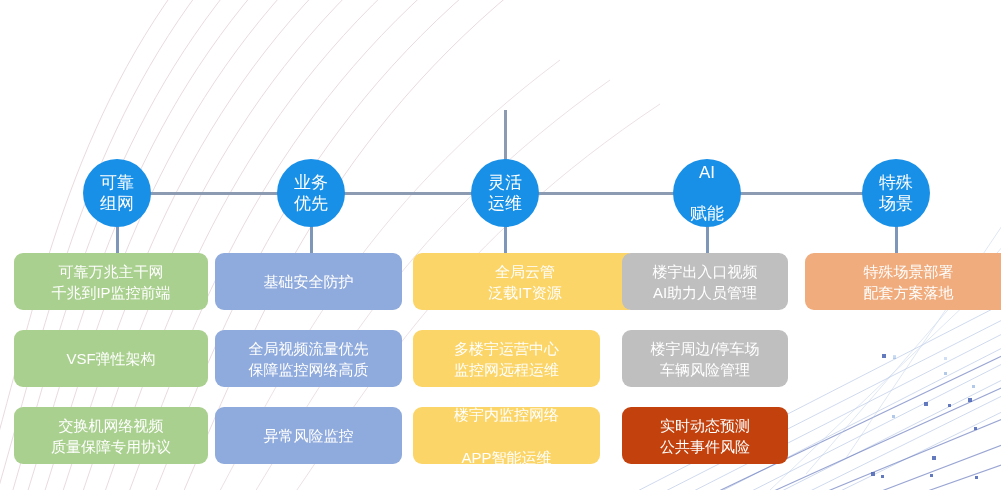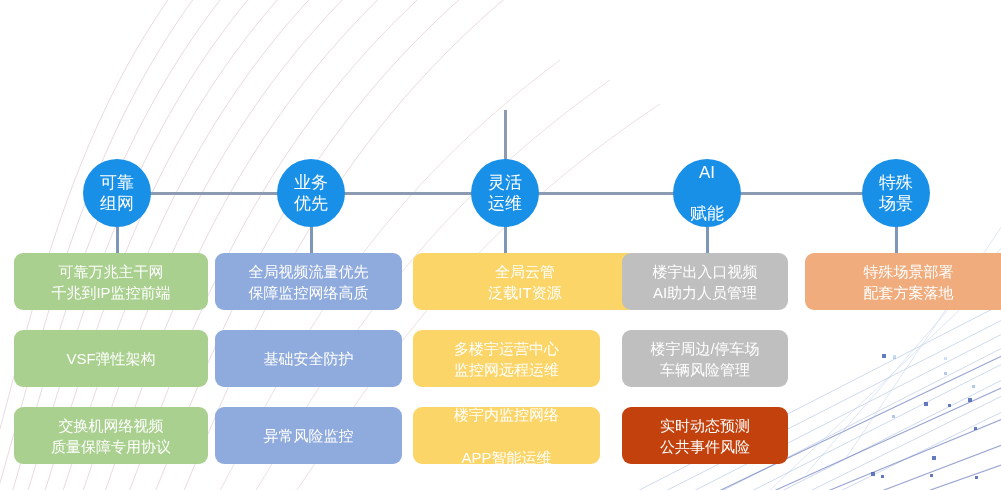--- a/index.html
+++ b/index.html
@@ -221,25 +221,25 @@
         <div class="card" style="background: rgb(169, 208, 142); width: 194px;">
           <span>VSF弹性架构</span>
         </div>
         <div class="card" style="background: rgb(169, 208, 142); width: 194px;">
           <span>交换机网络视频</span>
           <span>质量保障专用协议</span>
         </div>
       </div>
       <div class="col" style="left: 215px; width: 187px;">
         <div class="card" style="background: rgb(143, 170, 220); width: 187px;">
+          <span>基础安全防护</span>
+        </div>
+        <div class="card" style="background: rgb(143, 170, 220); width: 187px;">
           <span>全局视频流量优先</span>
           <span>保障监控网络高质</span>
-        </div>
-        <div class="card" style="background: rgb(143, 170, 220); width: 187px;">
-          <span>基础安全防护</span>
         </div>
         <div class="card" style="background: rgb(143, 170, 220); width: 187px;">
           <span>异常风险监控</span>
         </div>
       </div>
       <div class="col" style="left: 413px; width: 187px;">
         <div class="card" style="background: rgb(252, 213, 104); width: 224px;">
           <span>全局云管</span>
           <span>泛载IT资源</span>
         </div>

